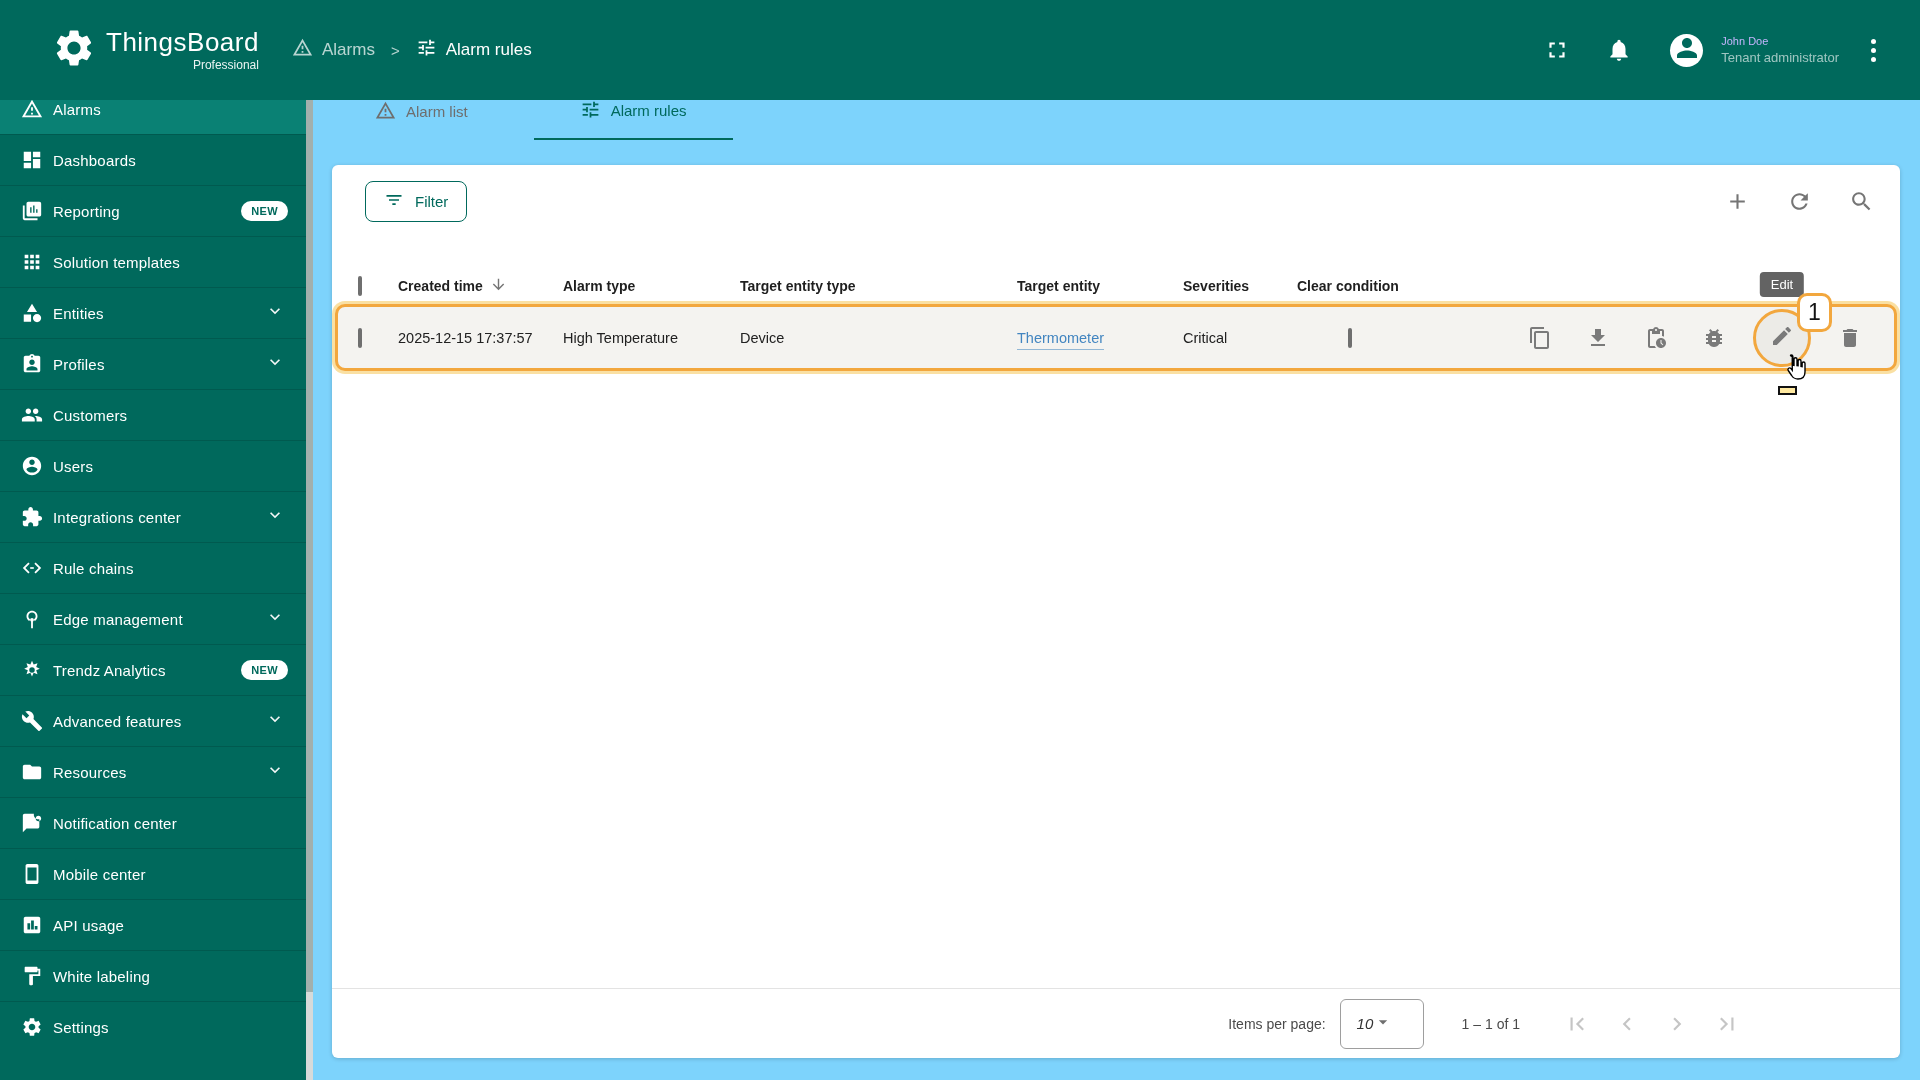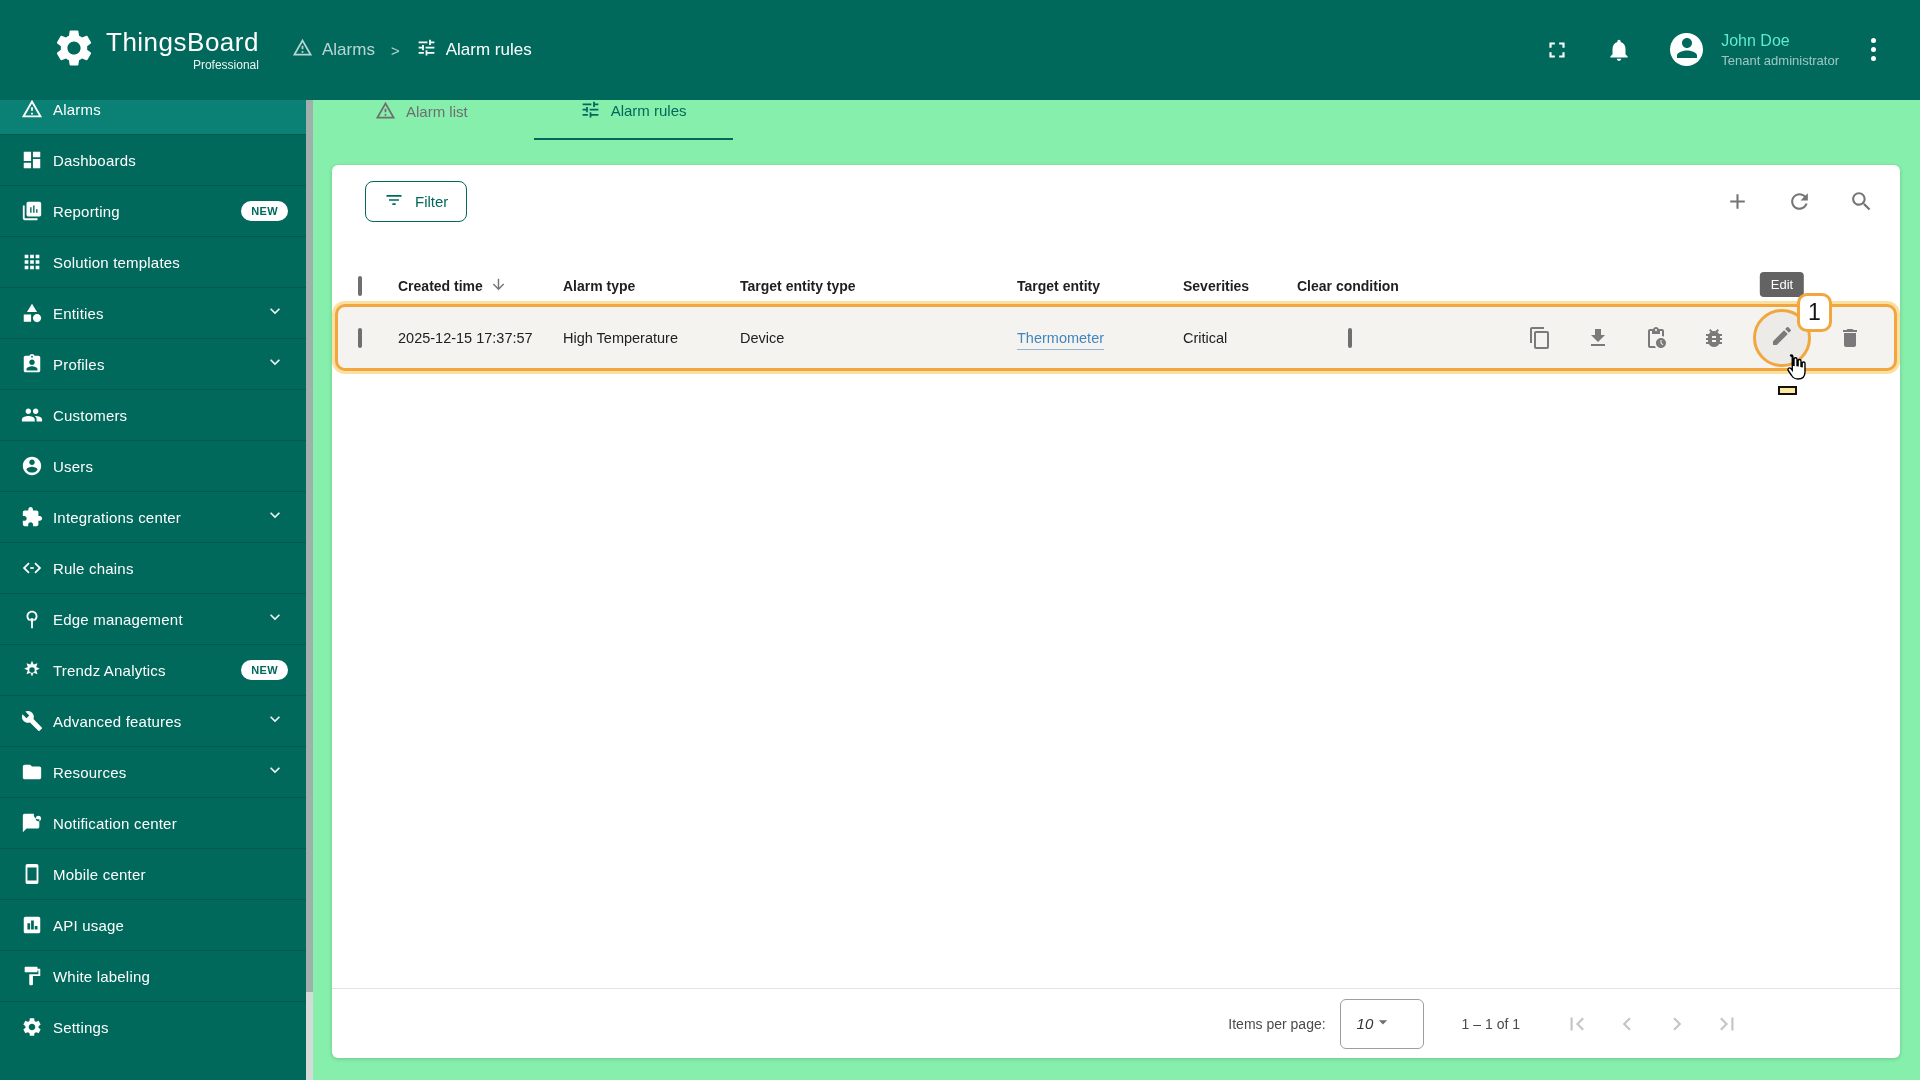--- a/index.html
+++ b/index.html
@@ -25,42 +25,42 @@
   .crumb-current svg { fill:#fff; }
 
   .header-right { margin-left:auto; display:flex; align-items:center; padding-right:40px; }
   .hbtn svg { width:26px; height:26px; fill:#fff; display:block; }
   .fullscreen-btn { margin-right:36px; cursor:pointer; }
   .bell-btn { margin-right:38px; cursor:pointer; }
   .avatar { width:33px; height:33px; border-radius:50%; background:#fff; margin-right:18px;
     display:flex; align-items:center; justify-content:center; cursor:pointer; }
   .avatar svg { width:30px; height:30px; fill:#00695C; }
   .user-block { margin-right:28px; line-height:1.35; }
-  .user-name { font-size:16px; color:#5eead4; }
+  .user-name { font-size:11px; color:#c4b5fd; }
   .user-role { font-size:13px; color:rgba(255,255,255,.62); }
   .kebab { display:flex; flex-direction:column; gap:4px; cursor:pointer; padding:4px; }
   .kebab i { width:5px; height:5px; border-radius:50%; background:#fff; }
 
   
   .sidebar { position:absolute; top:83px; left:0; width:313px; bottom:0; background:#00695C; overflow:hidden; }
   .nav-item { height:51px; display:flex; align-items:center; padding:0 12px 0 20px;
     border-top:1px solid rgba(0,0,0,.14); color:#fff; cursor:pointer; }
   .nav-item.active { background:#0A8174; }
   .nav-icon { width:24px; height:24px; margin-right:9px; display:flex; align-items:center; justify-content:center; }
   .nav-icon svg { width:22px; height:22px; fill:#fff; }
   .nav-label { font-size:15px; font-weight:500; letter-spacing:.2px; white-space:nowrap; }
   .nav-badge { margin-left:auto; margin-right:13px; background:#fff; color:#00695C;
     font-size:11px; font-weight:bold; letter-spacing:.4px; padding:4px 10px; border-radius:12px; }
   .nav-chevron { margin-left:auto; margin-right:16px; }
   .nav-chevron svg { width:20px; height:20px; fill:rgba(255,255,255,.95); }
   .side-scrollbar { position:absolute; top:0; right:0; width:7px; bottom:0; background:#d6dad9; }
   .side-scroll-thumb { position:absolute; top:0; left:0; width:7px; height:909px; background:#a2b0ad; cursor:grab; }
 
   
-  .main { position:absolute; left:313px; top:83px; right:0; bottom:0; background:#86efac; }
+  .main { position:absolute; left:313px; top:83px; right:0; bottom:0; background:#7dd3fc; }
   .tabbar { height:57px; display:flex; padding-left:16px; }
   .tab { display:flex; align-items:center; gap:10px; padding:0 46px; font-size:15px; font-weight:500; cursor:pointer; }
   .tab svg { width:21px; height:21px; }
   .tab-inactive { color:#6e6e6e; }
   .tab-inactive svg { fill:#6e6e6e; }
   .tab-active { color:#00695C; border-bottom:2px solid #00695C; margin-left:20px; }
   .tab-active svg { fill:#00695C; }
 
   .card { position:absolute; left:19px; top:82px; right:20px; bottom:22px; background:#fff;
     border-radius:6px; box-shadow:0 1px 4px rgba(0,0,0,.18); }

